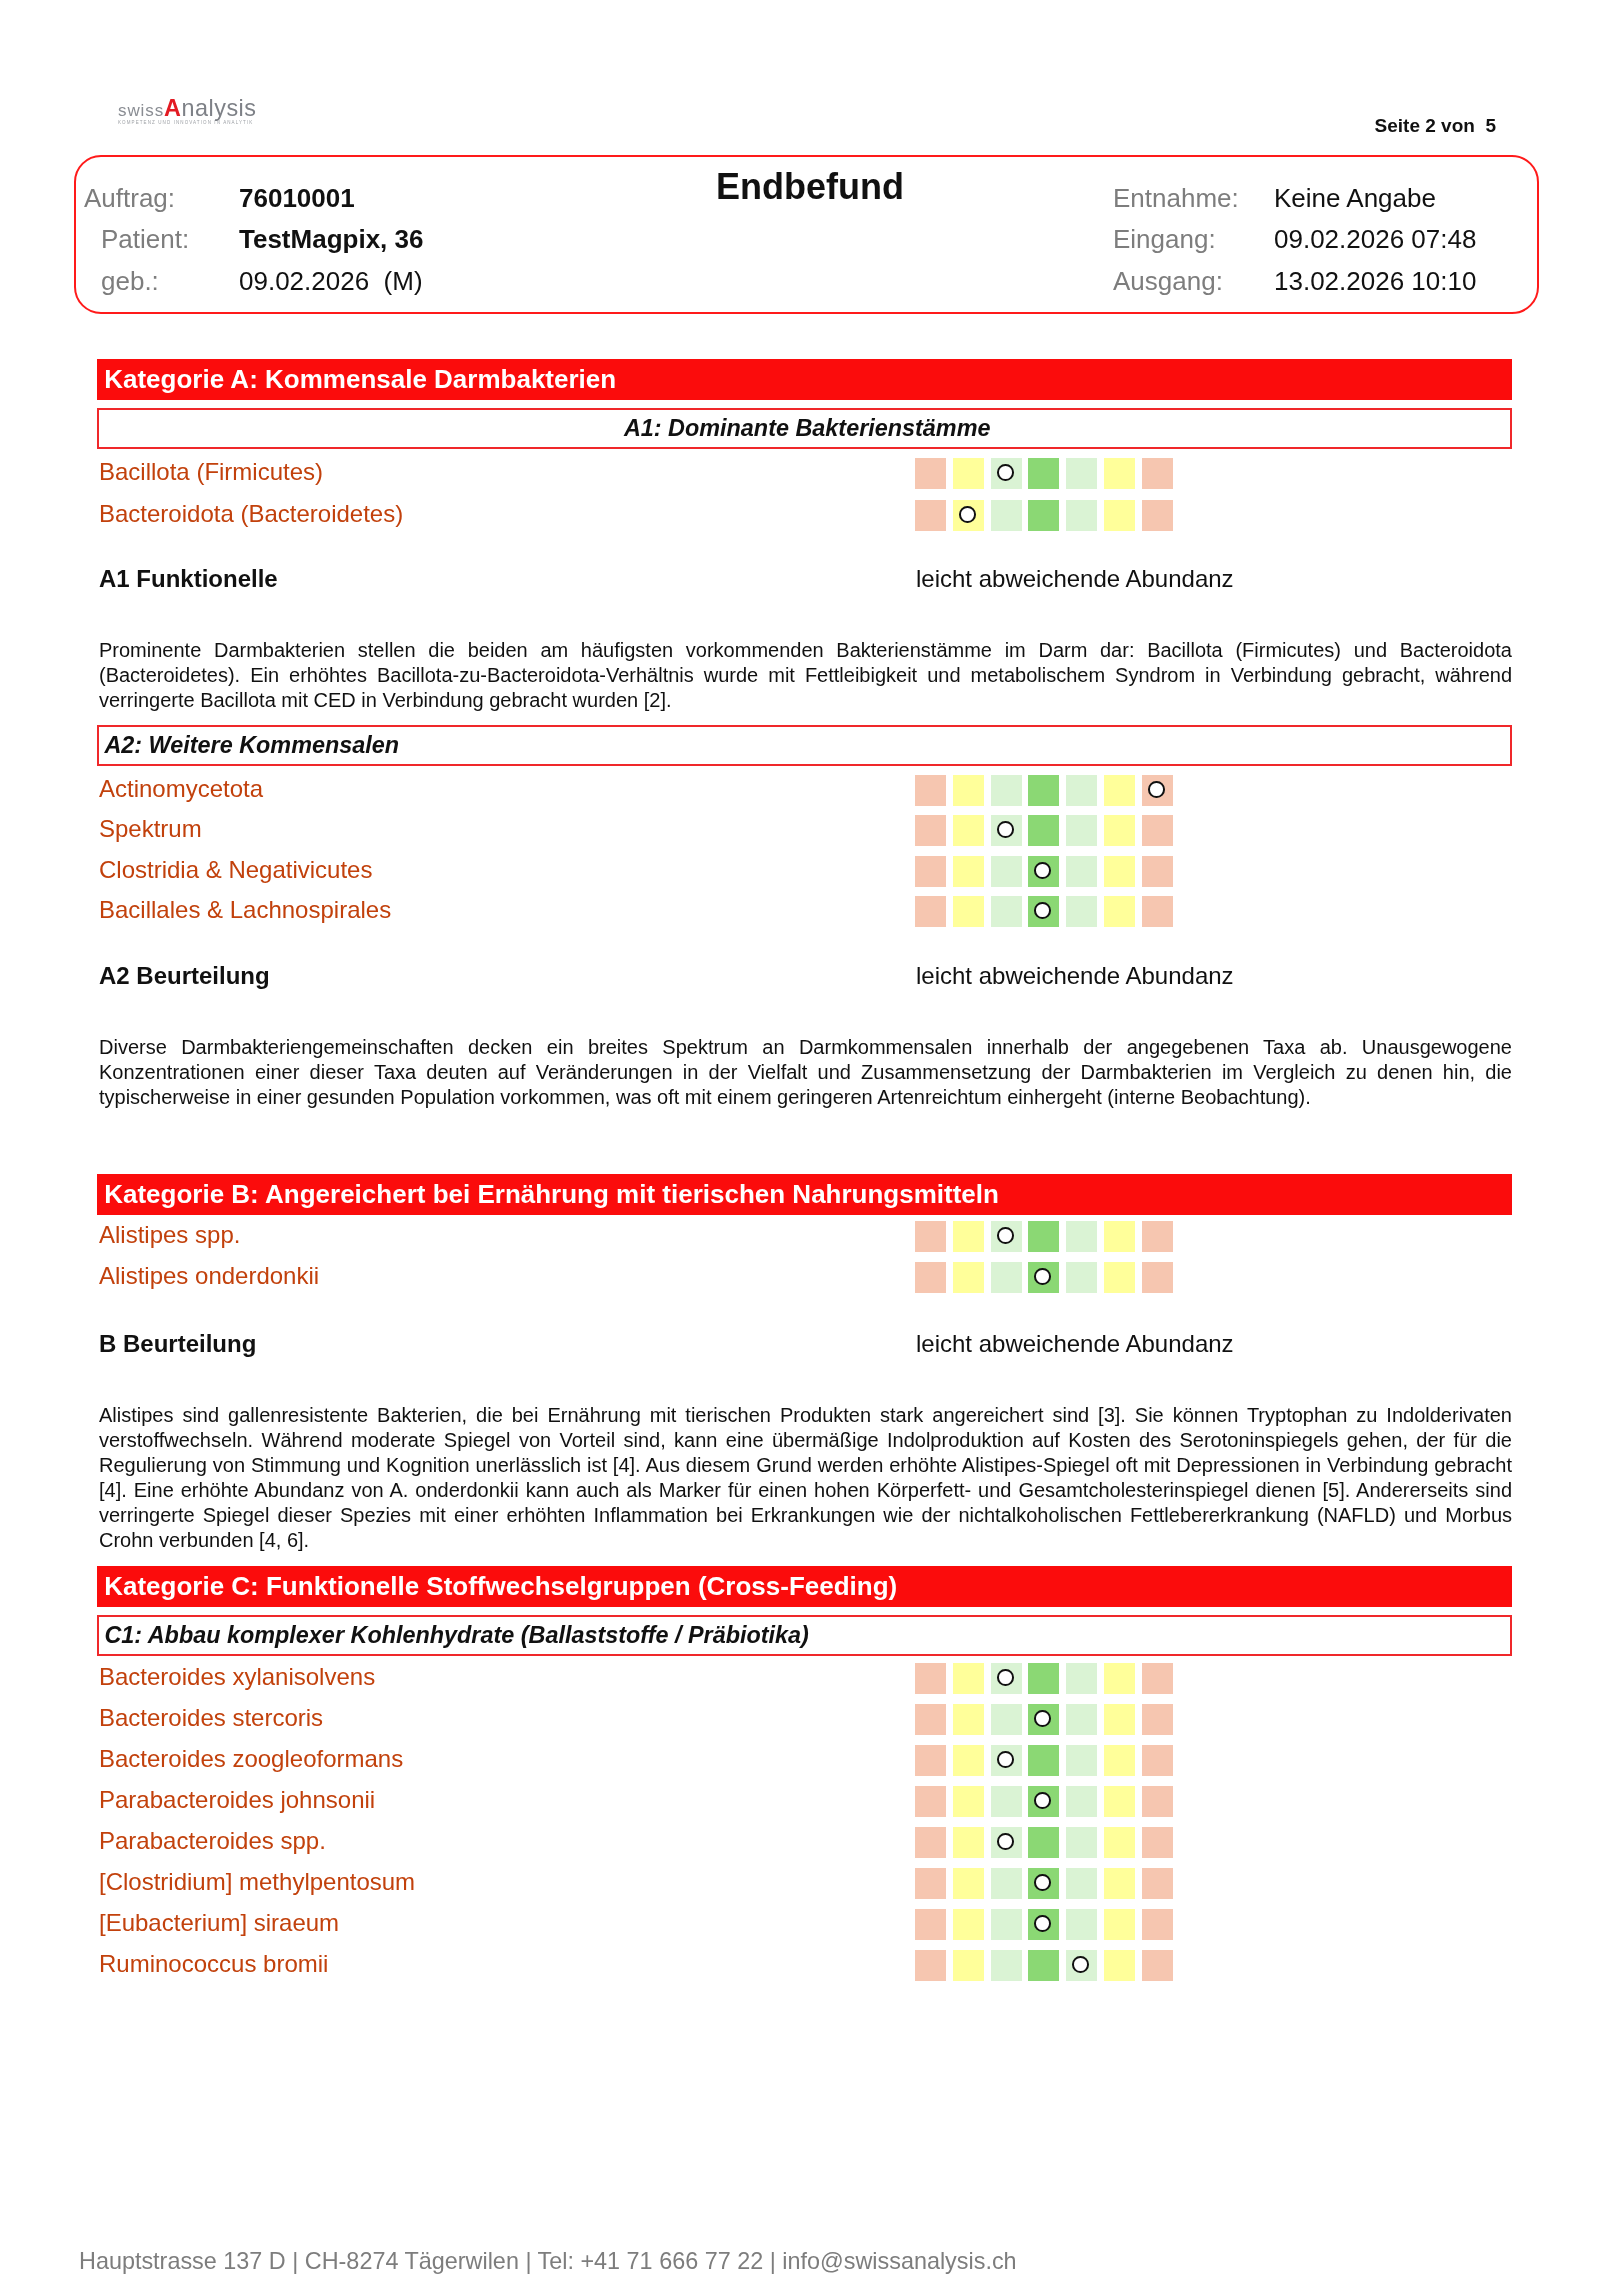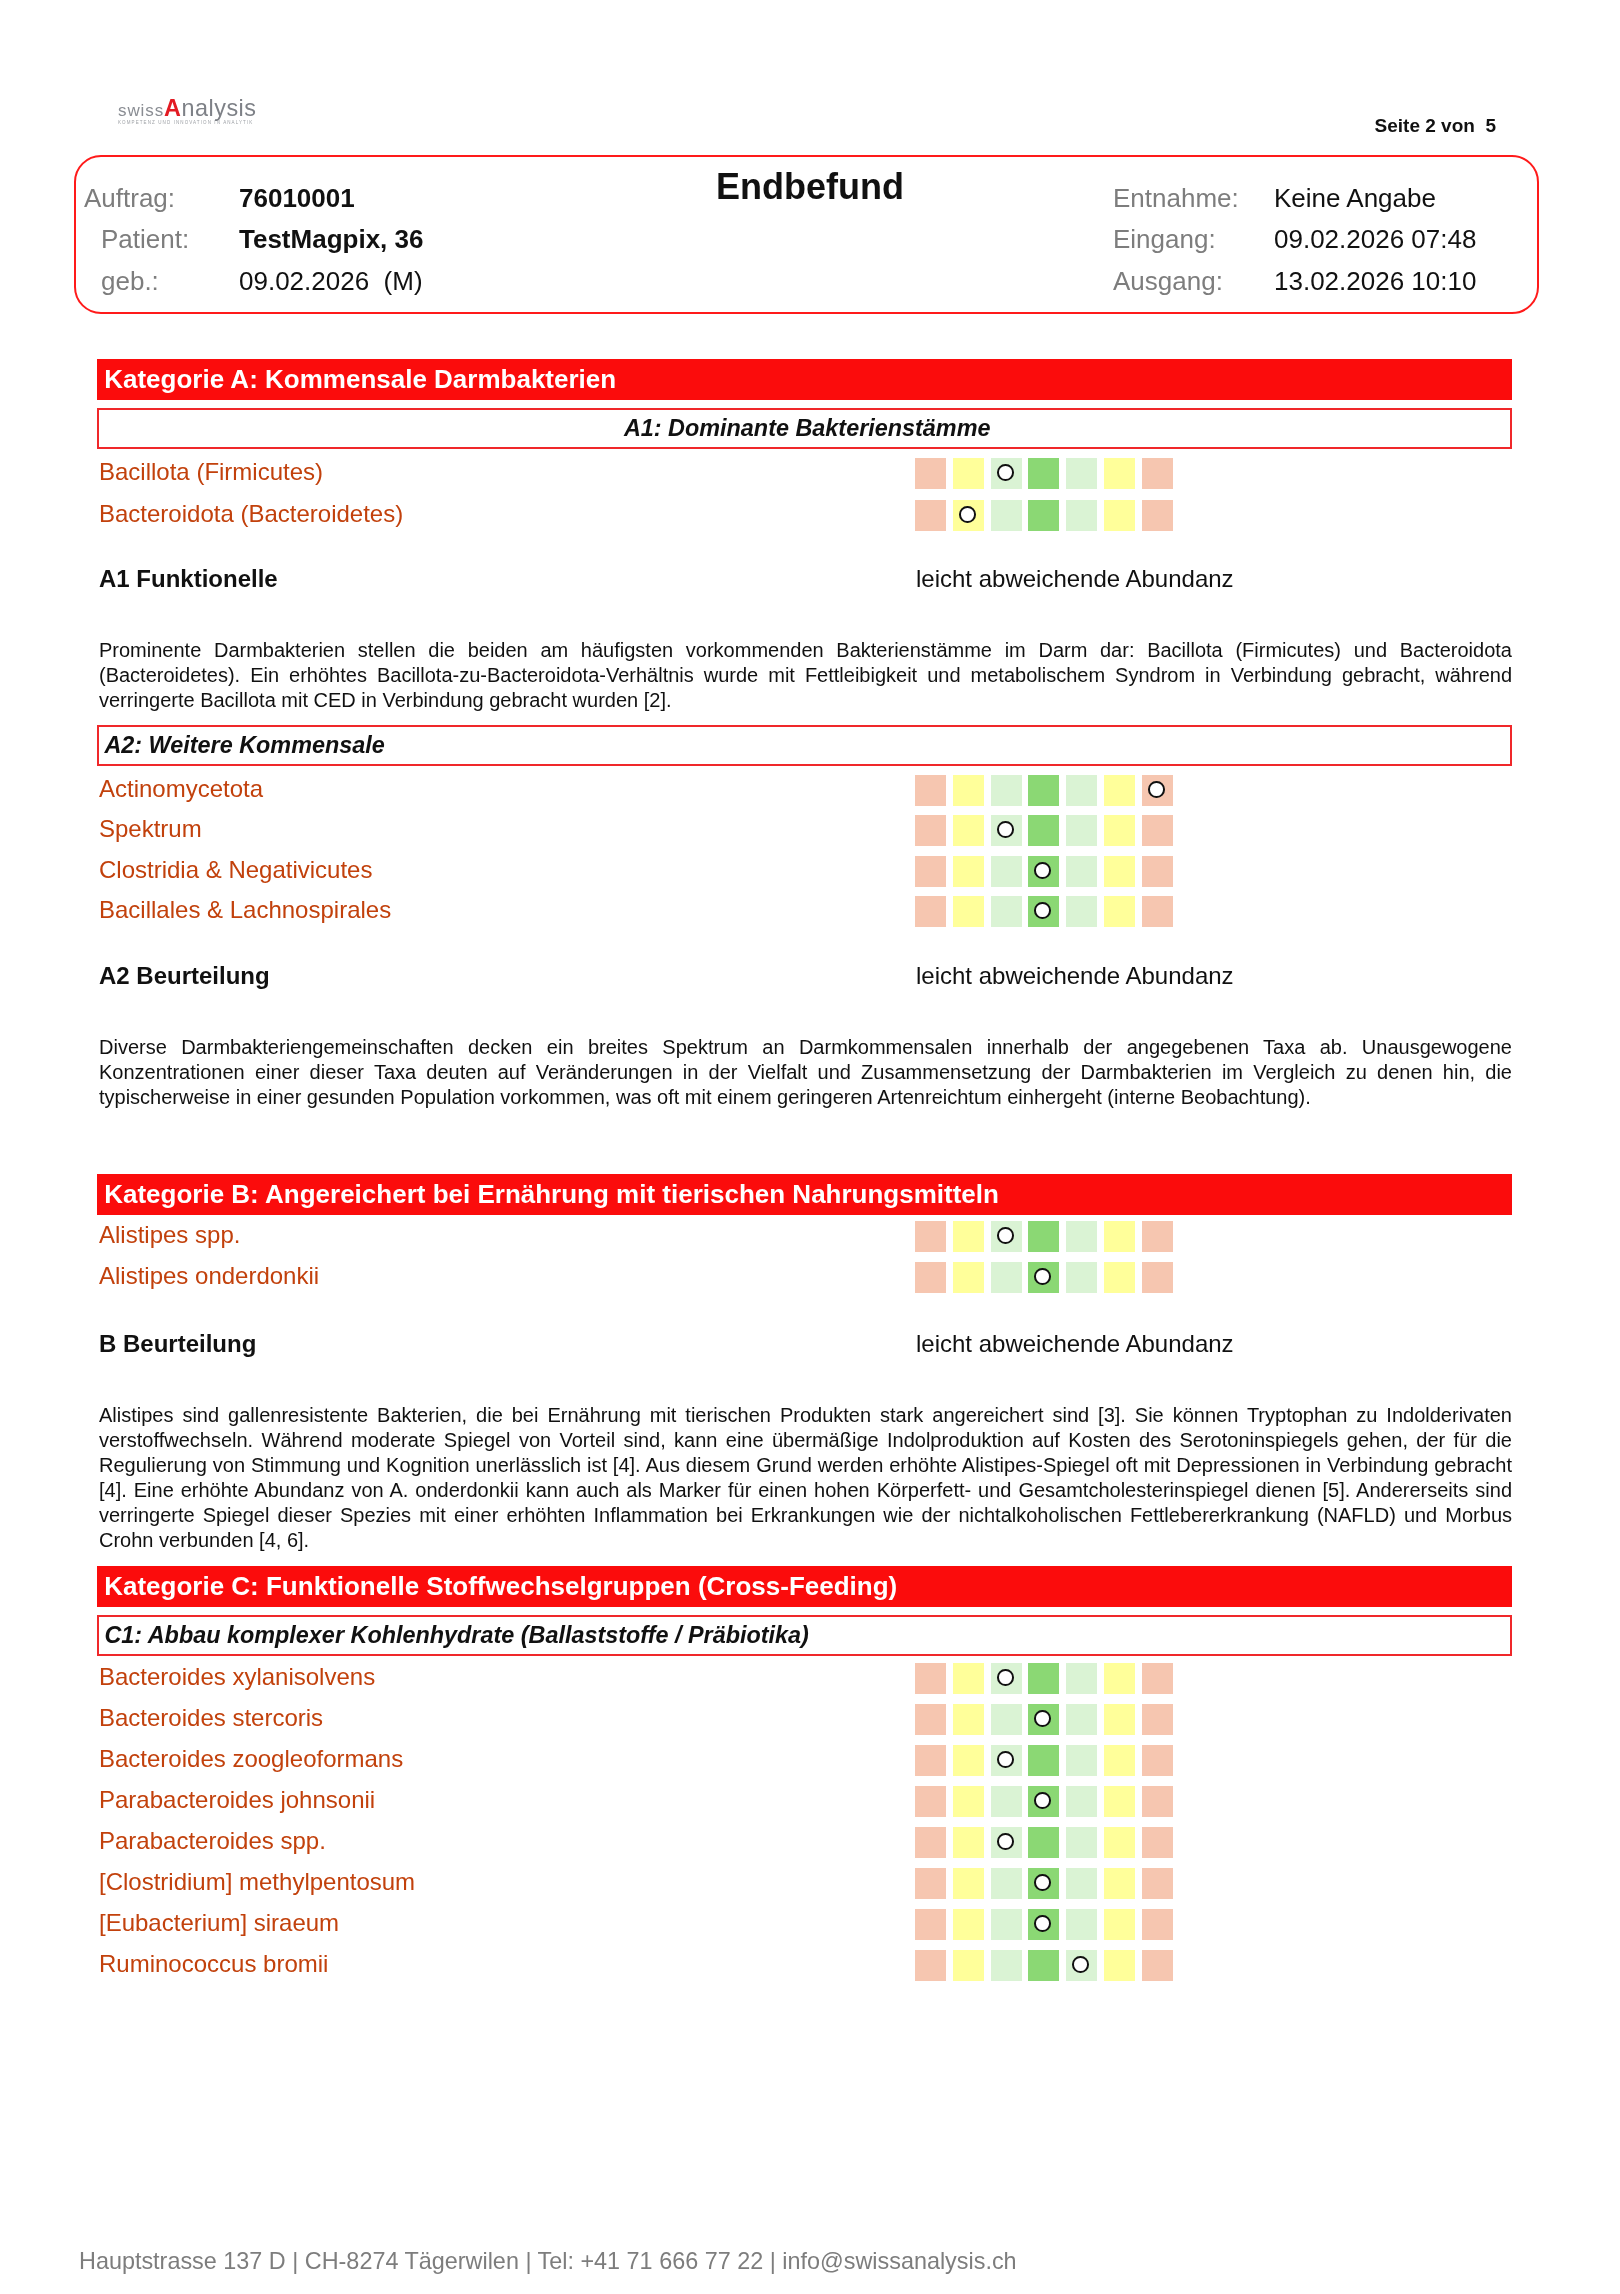--- a/index.html
+++ b/index.html
@@ -115,21 +115,21 @@
     <div class="cell c3" style="left: 113px; background: rgb(139, 216, 116);"></div>
     <div class="cell c2" style="left: 151px; background: rgb(218, 243, 212);"></div>
     <div class="cell c1" style="left: 189px; background: rgb(255, 255, 154);"></div>
     <div class="cell c0" style="left: 227px; background: rgb(246, 198, 176);"></div>
   </div>
 
 <div class="abs beurt-title" style="top:565px;">A1 Funktionelle</div>
 <div class="abs beurt-result" style="top:565px;">leicht abweichende Abundanz</div>
 <div class="abs beurt-text" style="top:594px;">Prominente Darmbakterien stellen die beiden am häufigsten vorkommenden Bakterienstämme im Darm dar: Bacillota (Firmicutes) und Bacteroidota (Bacteroidetes). Ein erhöhtes Bacillota-zu-Bacteroidota-Verhältnis wurde mit Fettleibigkeit und metabolischem Syndrom in Verbindung gebracht, während verringerte Bacillota mit CED in Verbindung gebracht wurden [2].</div>
 
-<div class="abs sub-box" style="top:725px;">A2: Weitere Kommensale</div>
+<div class="abs sub-box" style="top:725px;">A2: Weitere Kommensalen</div>
 
 <div class="abs row-label" style="top:775px;">Actinomycetota</div>
 <div class="abs scale" style="top:775px;">
     <div class="cell c0" style="left: 0px; background: rgb(246, 198, 176);"></div>
     <div class="cell c1" style="left: 38px; background: rgb(255, 255, 154);"></div>
     <div class="cell c2" style="left: 76px; background: rgb(218, 243, 212);"></div>
     <div class="cell c3" style="left: 113px; background: rgb(139, 216, 116);"></div>
     <div class="cell c2" style="left: 151px; background: rgb(218, 243, 212);"></div>
     <div class="cell c1" style="left: 189px; background: rgb(255, 255, 154);"></div>
     <div class="cell c0" style="left: 227px; background: rgb(246, 198, 176);">

